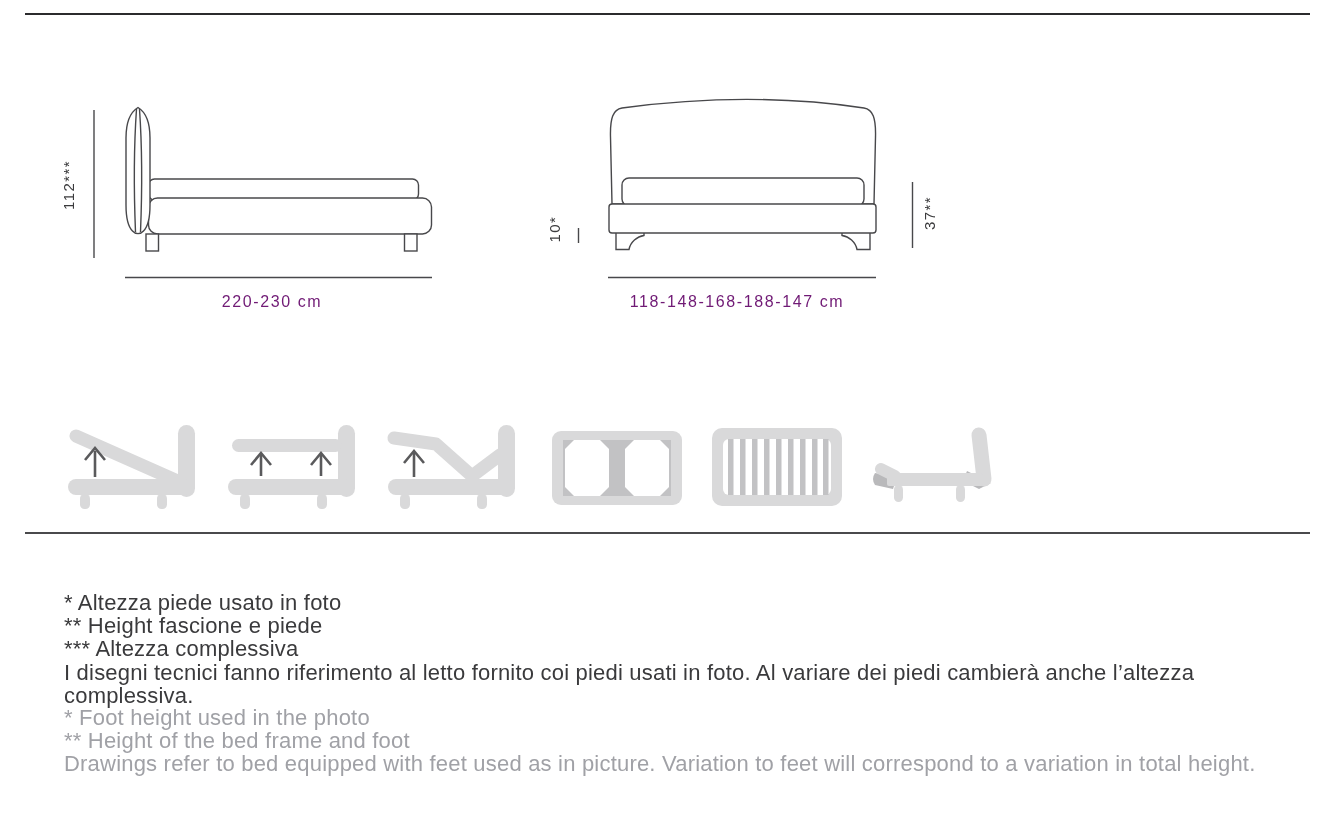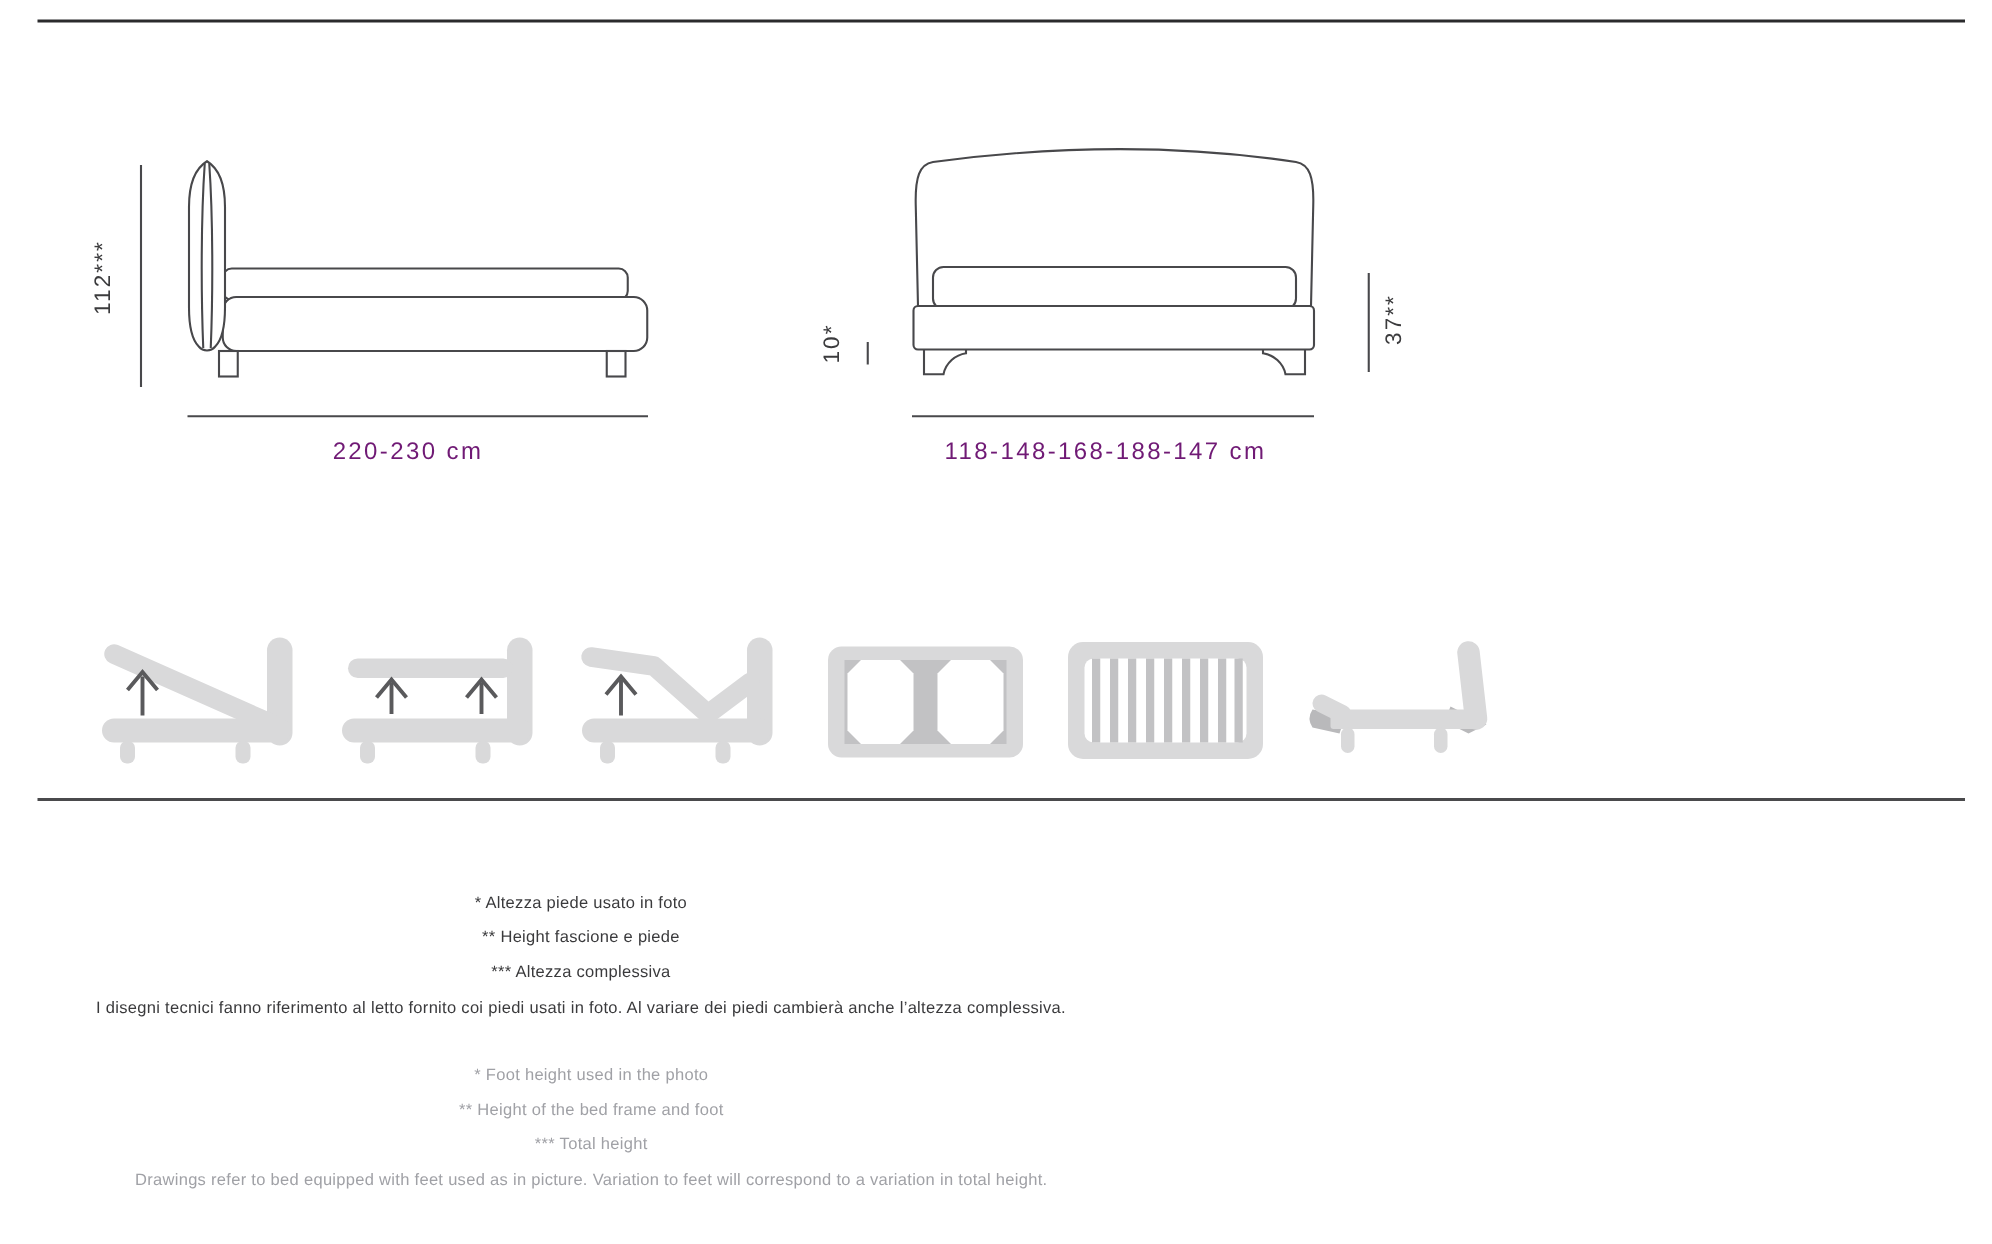--- a/index.html
+++ b/index.html
@@ -13,23 +13,23 @@
   .drawing-svg{position:absolute;}
   .dim-caption{
     position:absolute;text-align:center;color:#701a75;
     font-size:16px;letter-spacing:1.6px;line-height:22px;white-space:nowrap;
   }
   .dim-caption span{display:block;}
   .vlabel{
     position:absolute;color:#3b3b3d;font-size:15px;letter-spacing:1.4px;
     text-align:center;transform:rotate(-90deg);white-space:nowrap;
   }
-  .notes{position:absolute;left:64px;font-size:11px;letter-spacing:.2px;line-height:23.2px;text-align:center;}
+  .notes{position:absolute;left:64px;font-size:22px;letter-spacing:.2px;line-height:23.2px;}
   .notes.it{top:591px;color:#3a3a3c;}
-  .notes.en{top:706px;color:#a0a1a6;margin-left:26px;}
+  .notes.en{top:706px;color:#a0a1a6;}
   .icon{position:absolute;top:423px;width:142px;height:88px;}
   .icon svg{width:100%;height:100%;display:block;}
 </style>
 </head>
 <body>
 
 <div class="page">
 
   <div class="divider top"></div>
 
@@ -171,17 +171,16 @@
   <div class="notes it">
     <div>* Altezza piede usato in foto</div>
     <div>** Height fascione e piede</div>
     <div>*** Altezza complessiva</div>
     <div>I disegni tecnici fanno riferimento al letto fornito coi piedi usati in foto. Al variare dei piedi cambierà anche l’altezza complessiva.</div>
   </div>
 
   <div class="notes en">
     <div>* Foot height used in the photo</div>
     <div>** Height of the bed frame and foot</div>
-    <div>*** Total height</div>
     <div>Drawings refer to bed equipped with feet used as in picture. Variation to feet will correspond to a variation in total height.</div>
   </div>
 
 </div>
 
 </body></html>

